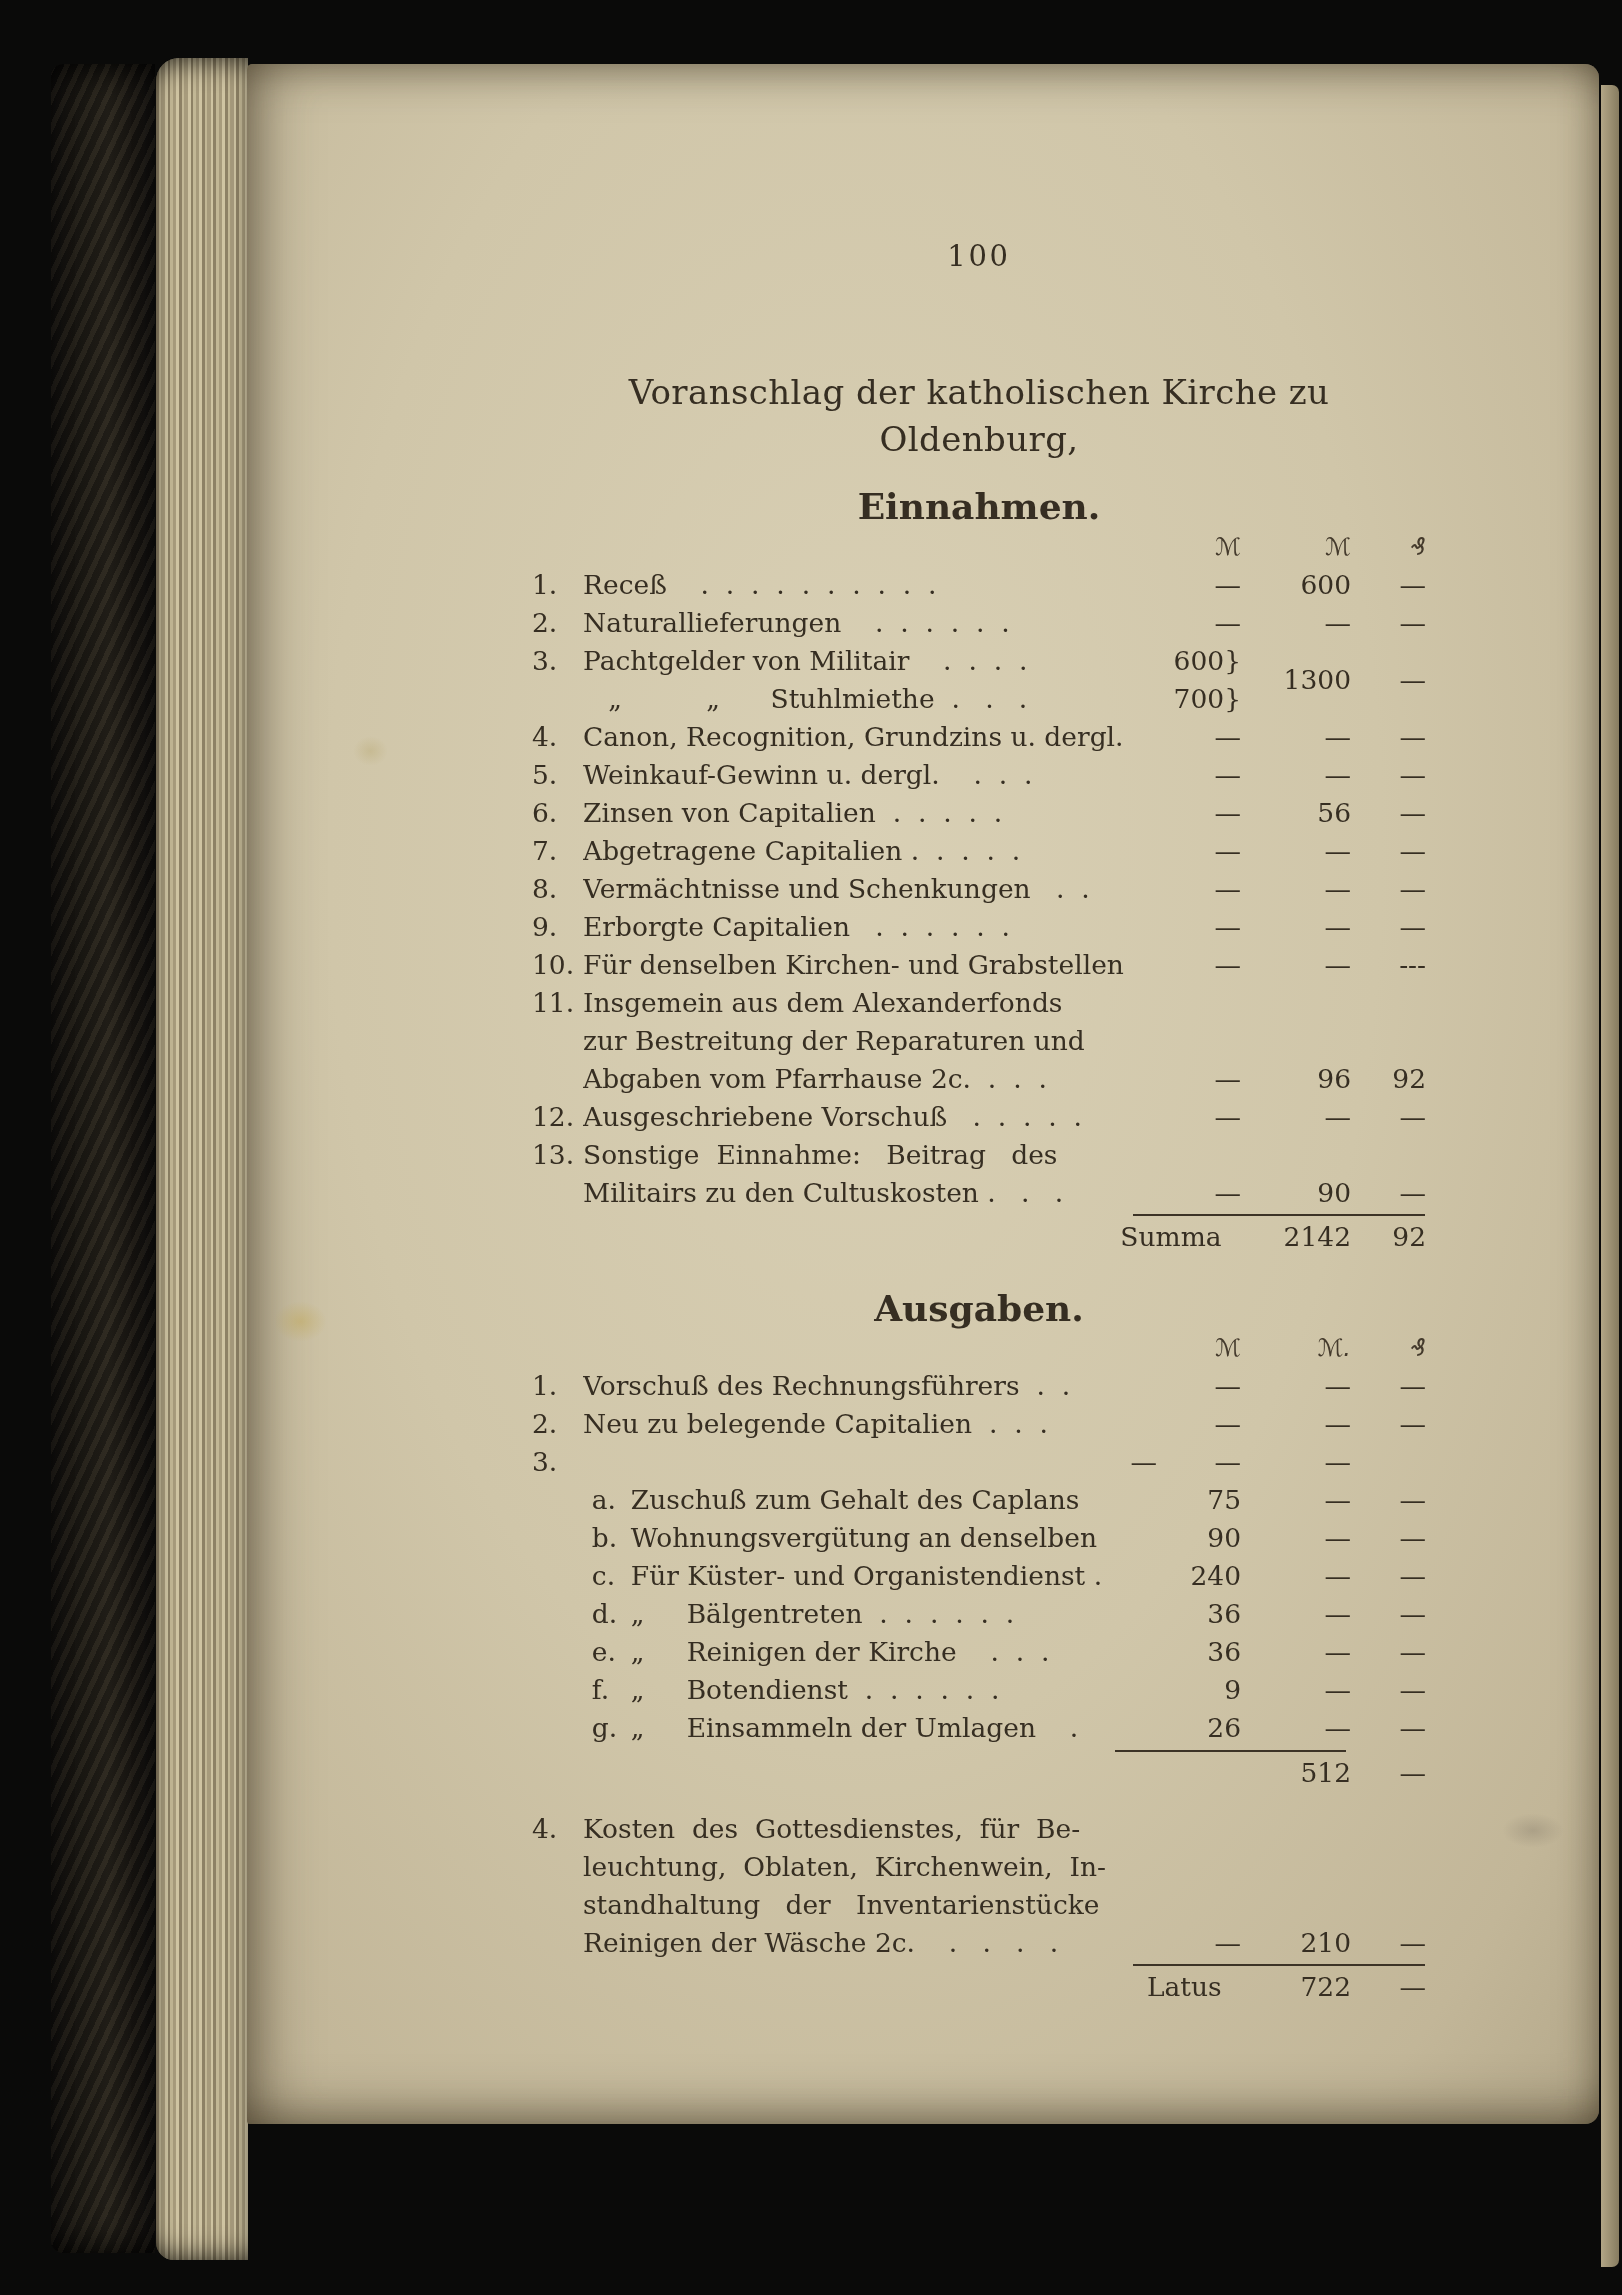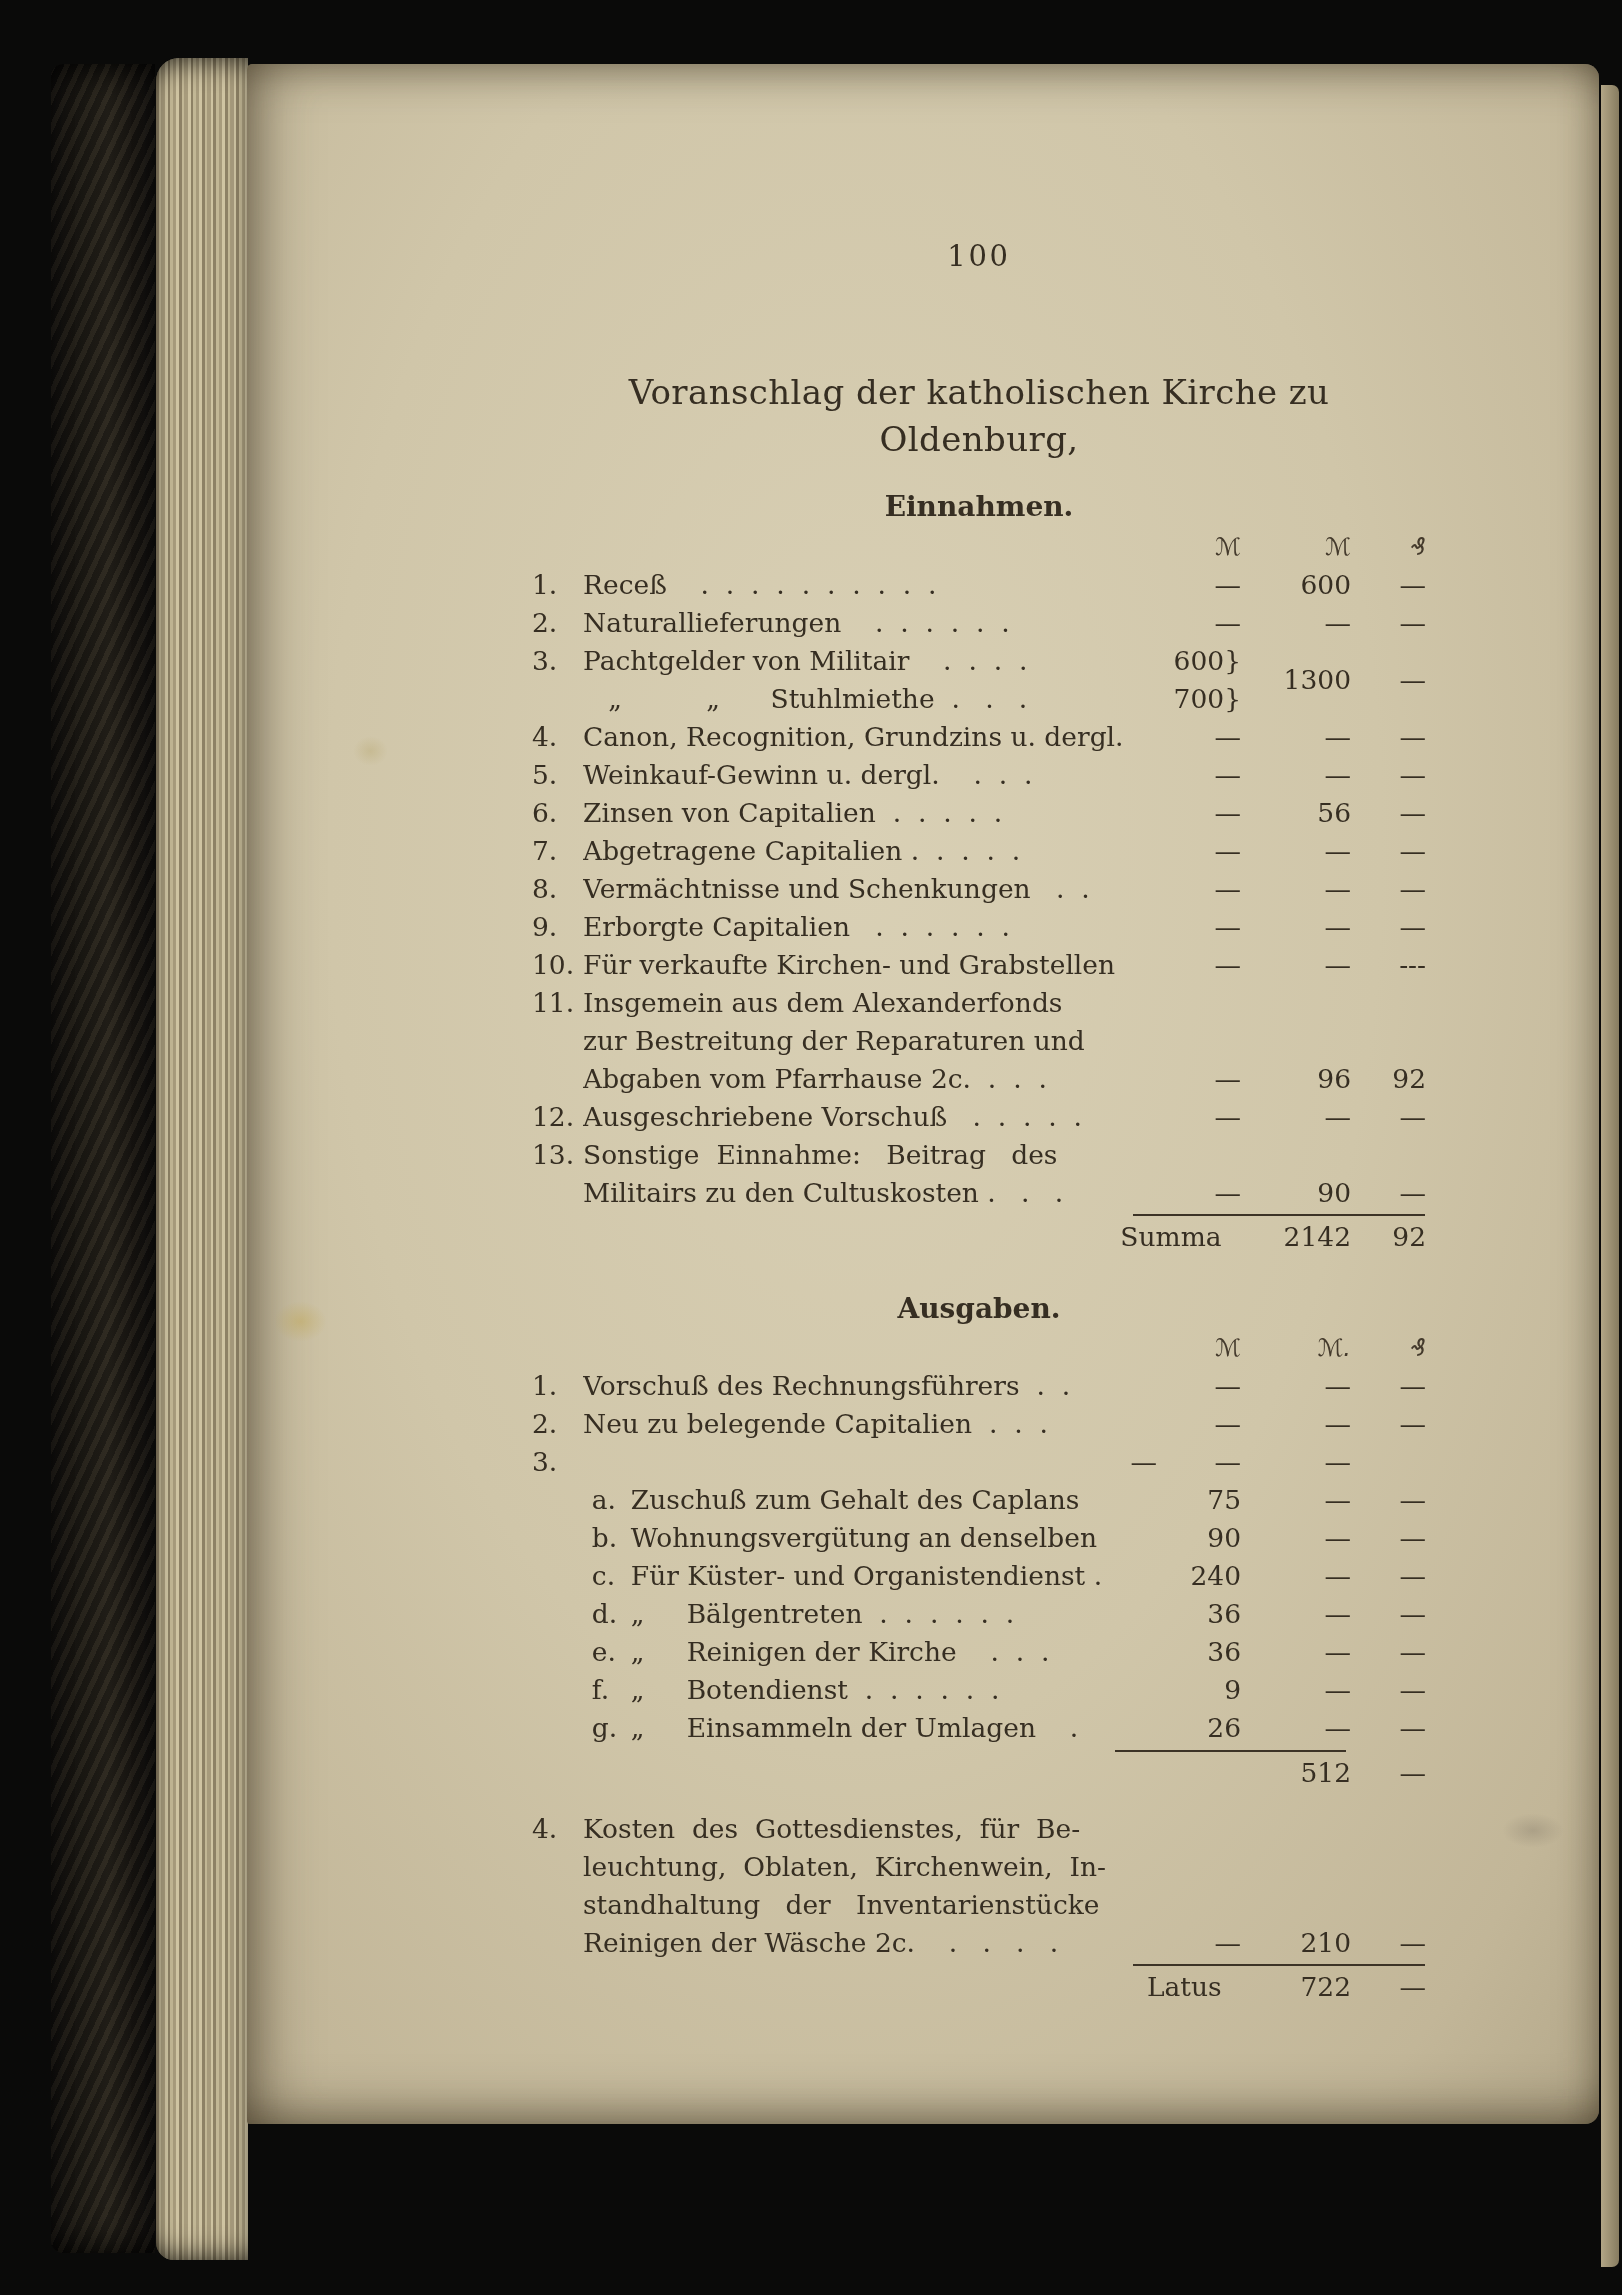--- a/index.html
+++ b/index.html
@@ -32,21 +32,21 @@
   .stain{position:absolute;border-radius:50%;pointer-events:none;}
   .stain.s1{left:26.5px;top:1237px;width:53px;height:41px;background:radial-gradient(ellipse,rgba(190,160,60,.35),rgba(190,160,60,0) 70%);}
   .stain.s2{left:1255px;top:1749px;width:62px;height:35px;background:radial-gradient(ellipse,rgba(120,110,95,.30),rgba(120,110,95,0) 70%);}
   .stain.s3{left:106px;top:672px;width:35px;height:30px;background:radial-gradient(ellipse,rgba(170,150,80,.25),rgba(170,150,80,0) 70%);}
 
   .content{position:absolute;left:285px;top:173px;width:894px;color:#362e22;
            font-size:26.5px;line-height:38px;}
   .page-number{text-align:center;font-size:29px;letter-spacing:2.7px;}
   .title{margin-top:94px;text-align:center;font-weight:normal;font-size:34px;line-height:47px;letter-spacing:0.4px;}
   .title-rule{width:117px;border-top:2.7px solid #3c33260;border-top-color:#3c3326;margin:16px auto 0;}
-  .section-heading{text-align:center;font-weight:bold;font-size:28px;margin:23px 0 3.5px;line-height:41px;}
+  .section-heading{text-align:center;font-weight:bold;font-size:36px;margin:23px 0 3.5px;line-height:41px;}
   .section-heading.ausgaben{margin-top:32px;}
 
   .row{display:grid;grid-template-columns:51px 1fr 84px 110px 75px;height:38px;line-height:38px;}
   .row .num,.row .label{white-space:pre;}
   .row .num{text-align:left;}
   .row .label{overflow:hidden;}
   .row .amt{text-align:right;white-space:pre;}
   .currency-header{height:35px;line-height:32px;}
   .currency-header .amt{font-style:italic;font-size:24px;font-family:"DejaVu Sans", sans-serif;color:#443a2c;}
   .row.sub .label{padding-left:8.8px;}
@@ -159,21 +159,21 @@
           </div>
           <div class="row">
             <span class="num">9.</span>
             <span class="label">Erborgte Capitalien   .  .  .  .  .  .</span>
             <span class="amt c1">—</span>
             <span class="amt c2">—</span>
             <span class="amt c3">—</span>
           </div>
           <div class="row">
             <span class="num">10.</span>
-            <span class="label">Für verkaufte Kirchen- und Grabstellen</span>
+            <span class="label">Für denselben Kirchen- und Grabstellen</span>
             <span class="amt c1">—</span>
             <span class="amt c2">—</span>
             <span class="amt c3">---</span>
           </div>
           <div class="row">
             <span class="num">11.</span>
             <span class="label">Insgemein aus dem Alexanderfonds</span>
             <span class="amt c1"></span>
             <span class="amt c2"></span>
             <span class="amt c3"></span>

